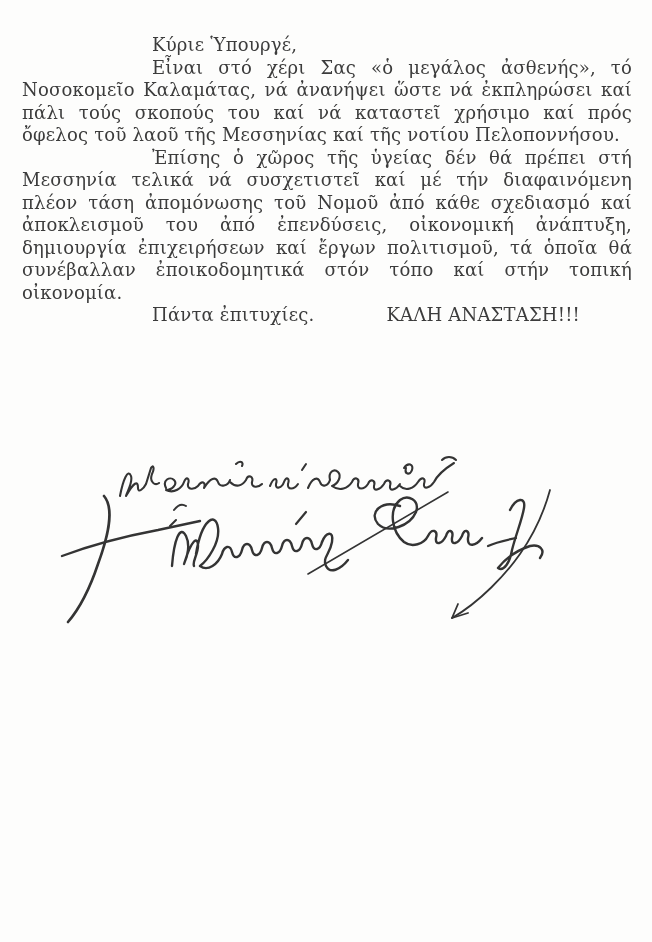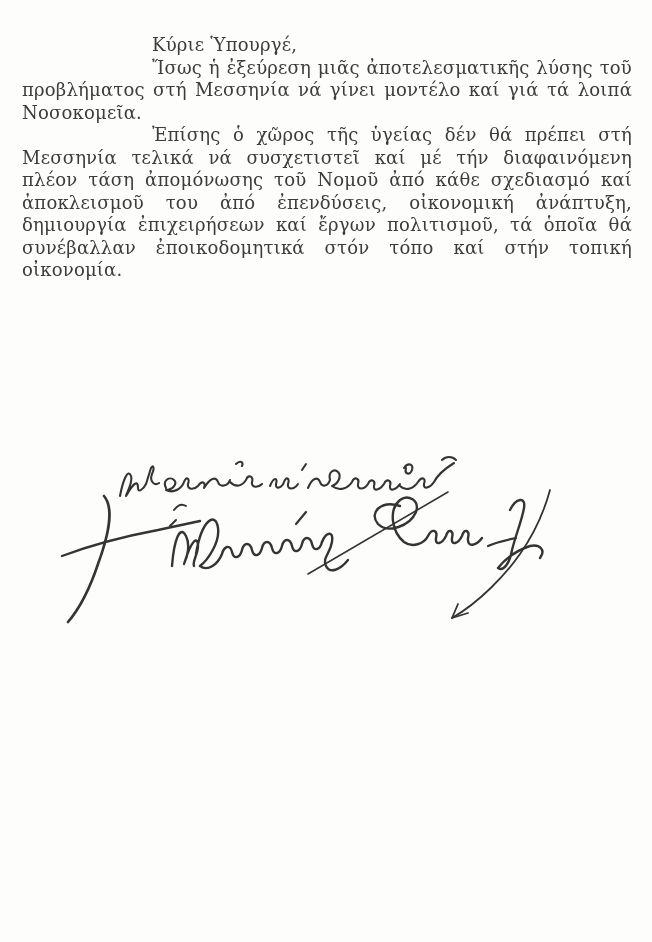--- a/index.html
+++ b/index.html
@@ -67,22 +67,25 @@
     stroke-linejoin:round;
   }
 </style>
 </head>
 <body>
 
 <div class="page">
 
   <div class="letter-body">
     <p class="salutation">Κύριε Ὑπουργέ,</p>
-    <p class="para">Ἴσως ἡ ἐξεύρεση μιᾶς ἀποτελεσματικῆς λύσης τοῦ προβλήματος στή Μεσσηνία νά γίνει μοντέλο καί γιά τά λοιπά Νοσοκομεῖα.</p>
+    <p class="para">Εἶναι στό χέρι Σας «ὁ μεγάλος ἀσθενής», τό Νοσοκομεῖο Καλαμάτας, νά ἀνανήψει ὥστε νά ἐκπληρώσει καί πάλι τούς σκοπούς του καί νά καταστεῖ χρήσιμο καί πρός ὄφελος τοῦ λαοῦ τῆς Μεσσηνίας καί τῆς νοτίου Πελοποννήσου.</p>
     <p class="para">Ἐπίσης ὁ χῶρος τῆς ὑγείας δέν θά πρέπει στή Μεσσηνία τελικά νά συσχετιστεῖ καί μέ τήν διαφαινόμενη πλέον τάση ἀπομόνωσης τοῦ Νομοῦ ἀπό κάθε σχεδιασμό καί ἀποκλεισμοῦ του ἀπό ἐπενδύσεις, οἰκονομική ἀνάπτυξη, δημιουργία ἐπιχειρήσεων καί ἔργων πολιτισμοῦ, τά ὁποῖα θά συνέβαλλαν ἐποικοδομητικά στόν τόπο καί στήν τοπική οἰκονομία.</p>
+    <div class="closing-line">
+      <span>Πάντα ἐπιτυχίες.</span><span class="closing-right">ΚΑΛΗ ΑΝΑΣΤΑΣΗ!!!</span>
+    </div>
   </div>
 
   <div class="signature-wrap">
     <svg viewBox="0 0 520 185" aria-hidden="true">
 
       <g>
         <path class="sig-stroke" stroke-width="2.1" d="M62,44
           C65,28 70,16 73,24 C75,30 70,38 68,44
           C76,30 80,28 80,36 C80,42 86,36 88,32
           L93,16 C95,12 97,16 94,22 C91,30 97,34 101,31

